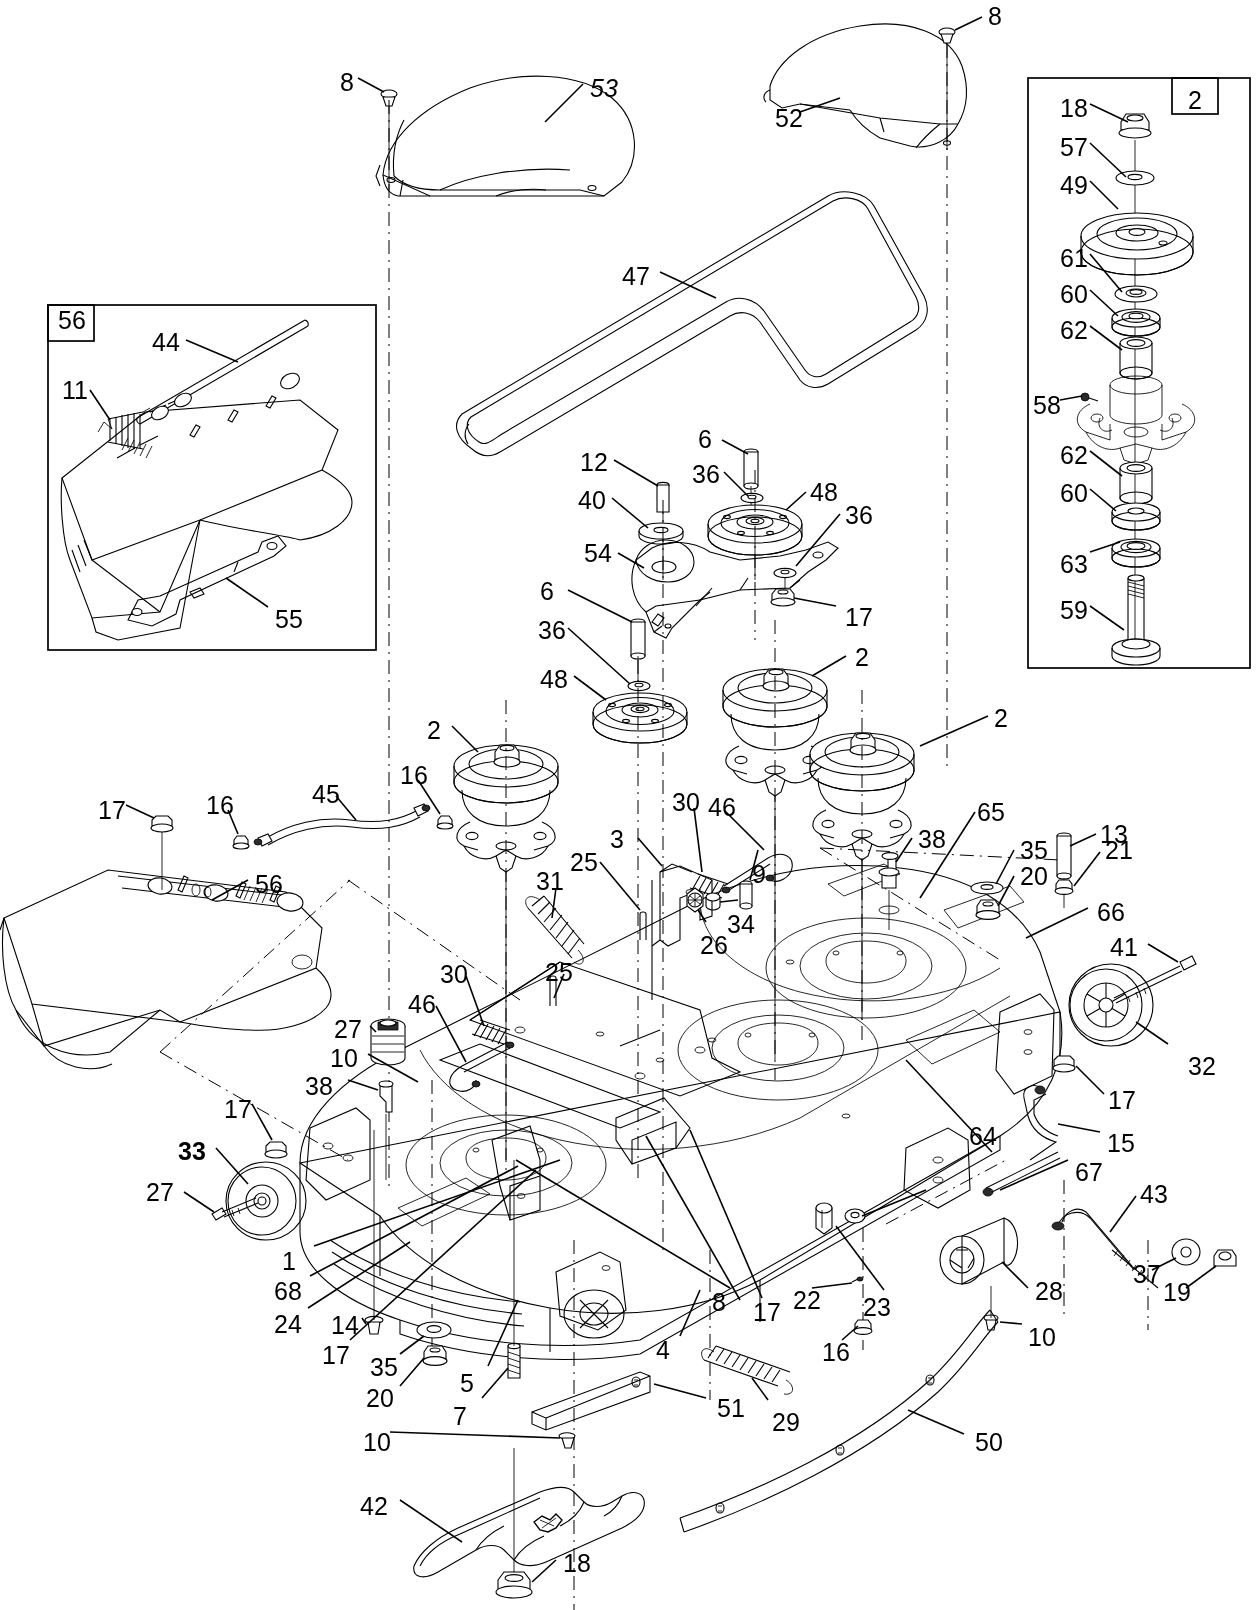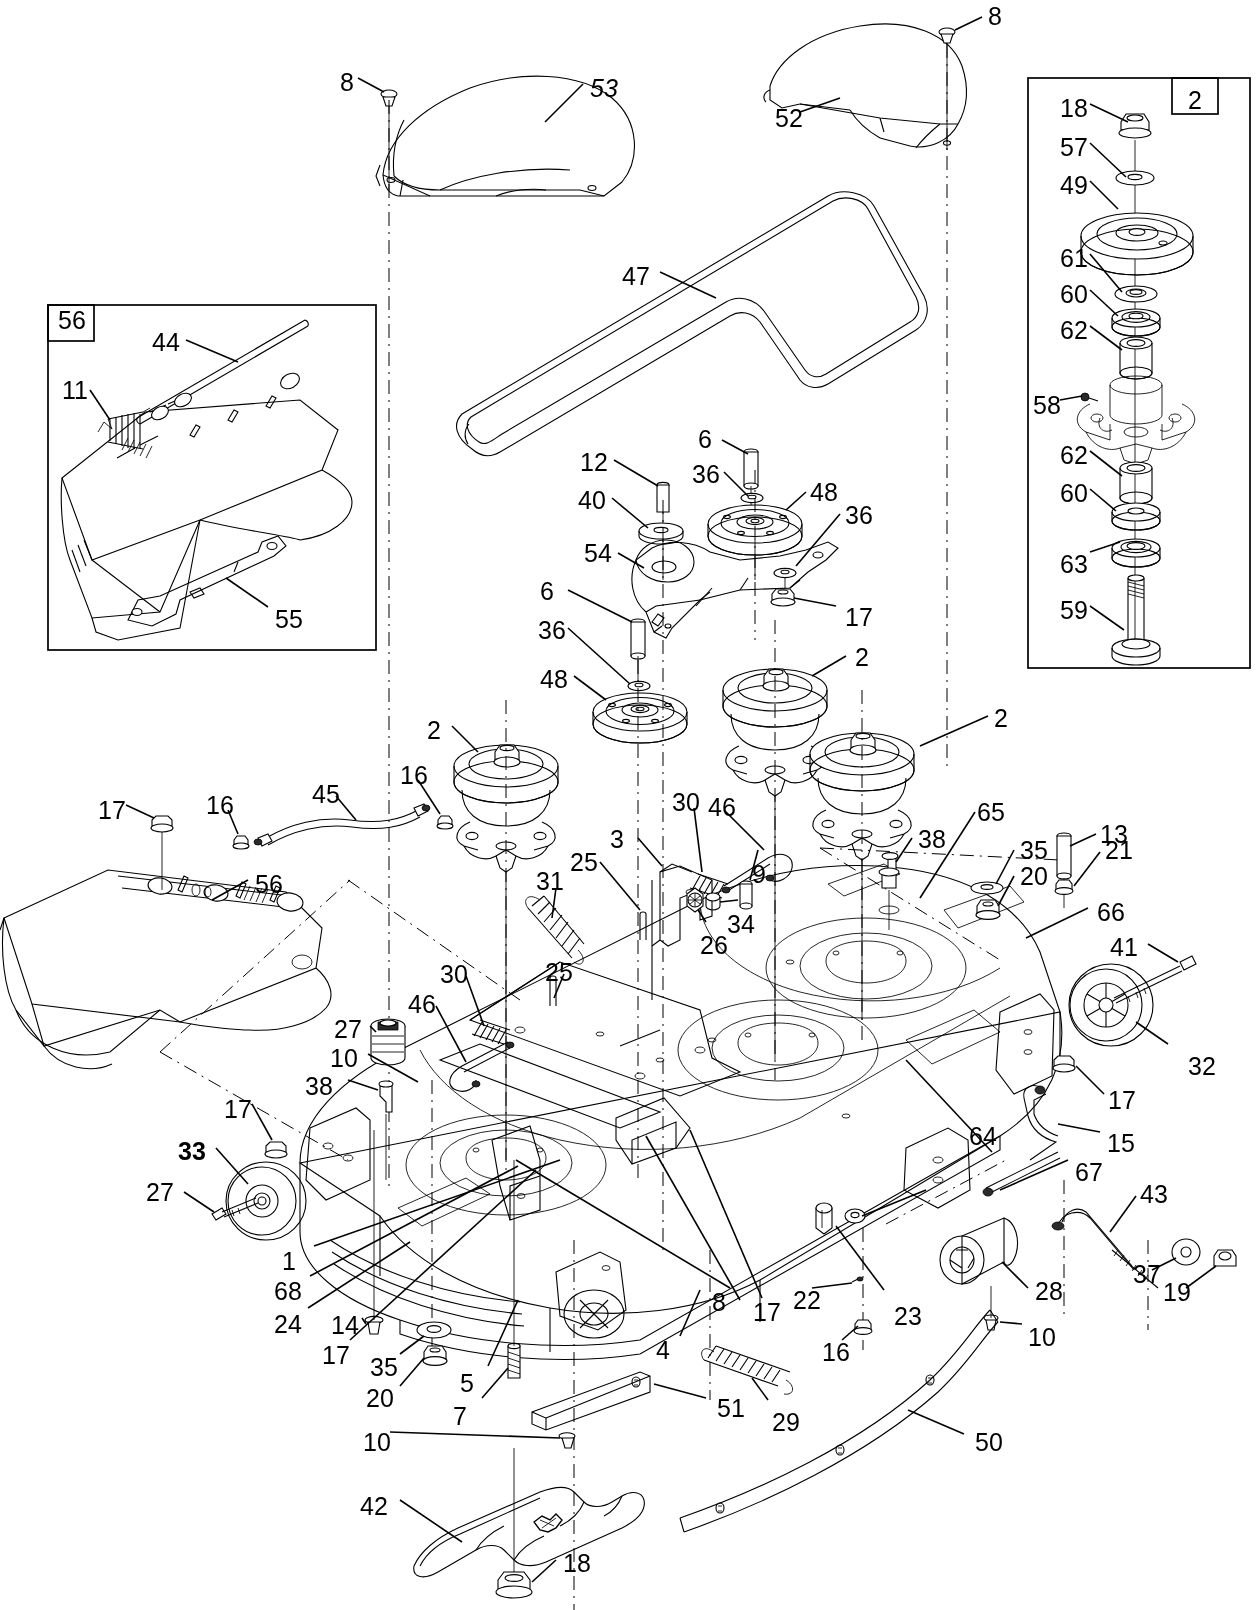--- a/index.html
+++ b/index.html
@@ -1032,21 +1032,21 @@
       <div class="callout" style="left: 274px; top: 1312px;">24</div>
       <div class="callout" style="left: 331px; top: 1313px;">14</div>
       <div class="callout" style="left: 322px; top: 1343px;">17</div>
       <div class="callout" style="left: 370px; top: 1355px;">35</div>
       <div class="callout" style="left: 366px; top: 1386px;">20</div>
       <div class="callout" style="left: 460px; top: 1371px;">5</div>
       <div class="callout" style="left: 453px; top: 1404px;">7</div>
       <div class="callout" style="left: 712px; top: 1290px;">8</div>
       <div class="callout" style="left: 753px; top: 1300px;">17</div>
       <div class="callout" style="left: 793px; top: 1288px;">22</div>
-      <div class="callout" style="left: 894px; top: 1295px; margin-top: 9px;">23</div>
+      <div class="callout" style="left: 863px; top: 1295px;">23</div>
       <div class="callout" style="left: 1035px; top: 1279px;">28</div>
       <div class="callout" style="left: 1133px; top: 1262px;">37</div>
       <div class="callout" style="left: 1163px; top: 1280px;">19</div>
       <div class="callout" style="left: 656px; top: 1338px;">4</div>
       <div class="callout" style="left: 822px; top: 1340px;">16</div>
       <div class="callout" style="left: 1028px; top: 1325px;">10</div>
       <div class="callout" style="left: 717px; top: 1396px;">51</div>
       <div class="callout" style="left: 772px; top: 1410px;">29</div>
       <div class="callout" style="left: 363px; top: 1430px;">10</div>
       <div class="callout" style="left: 975px; top: 1430px;">50</div>

